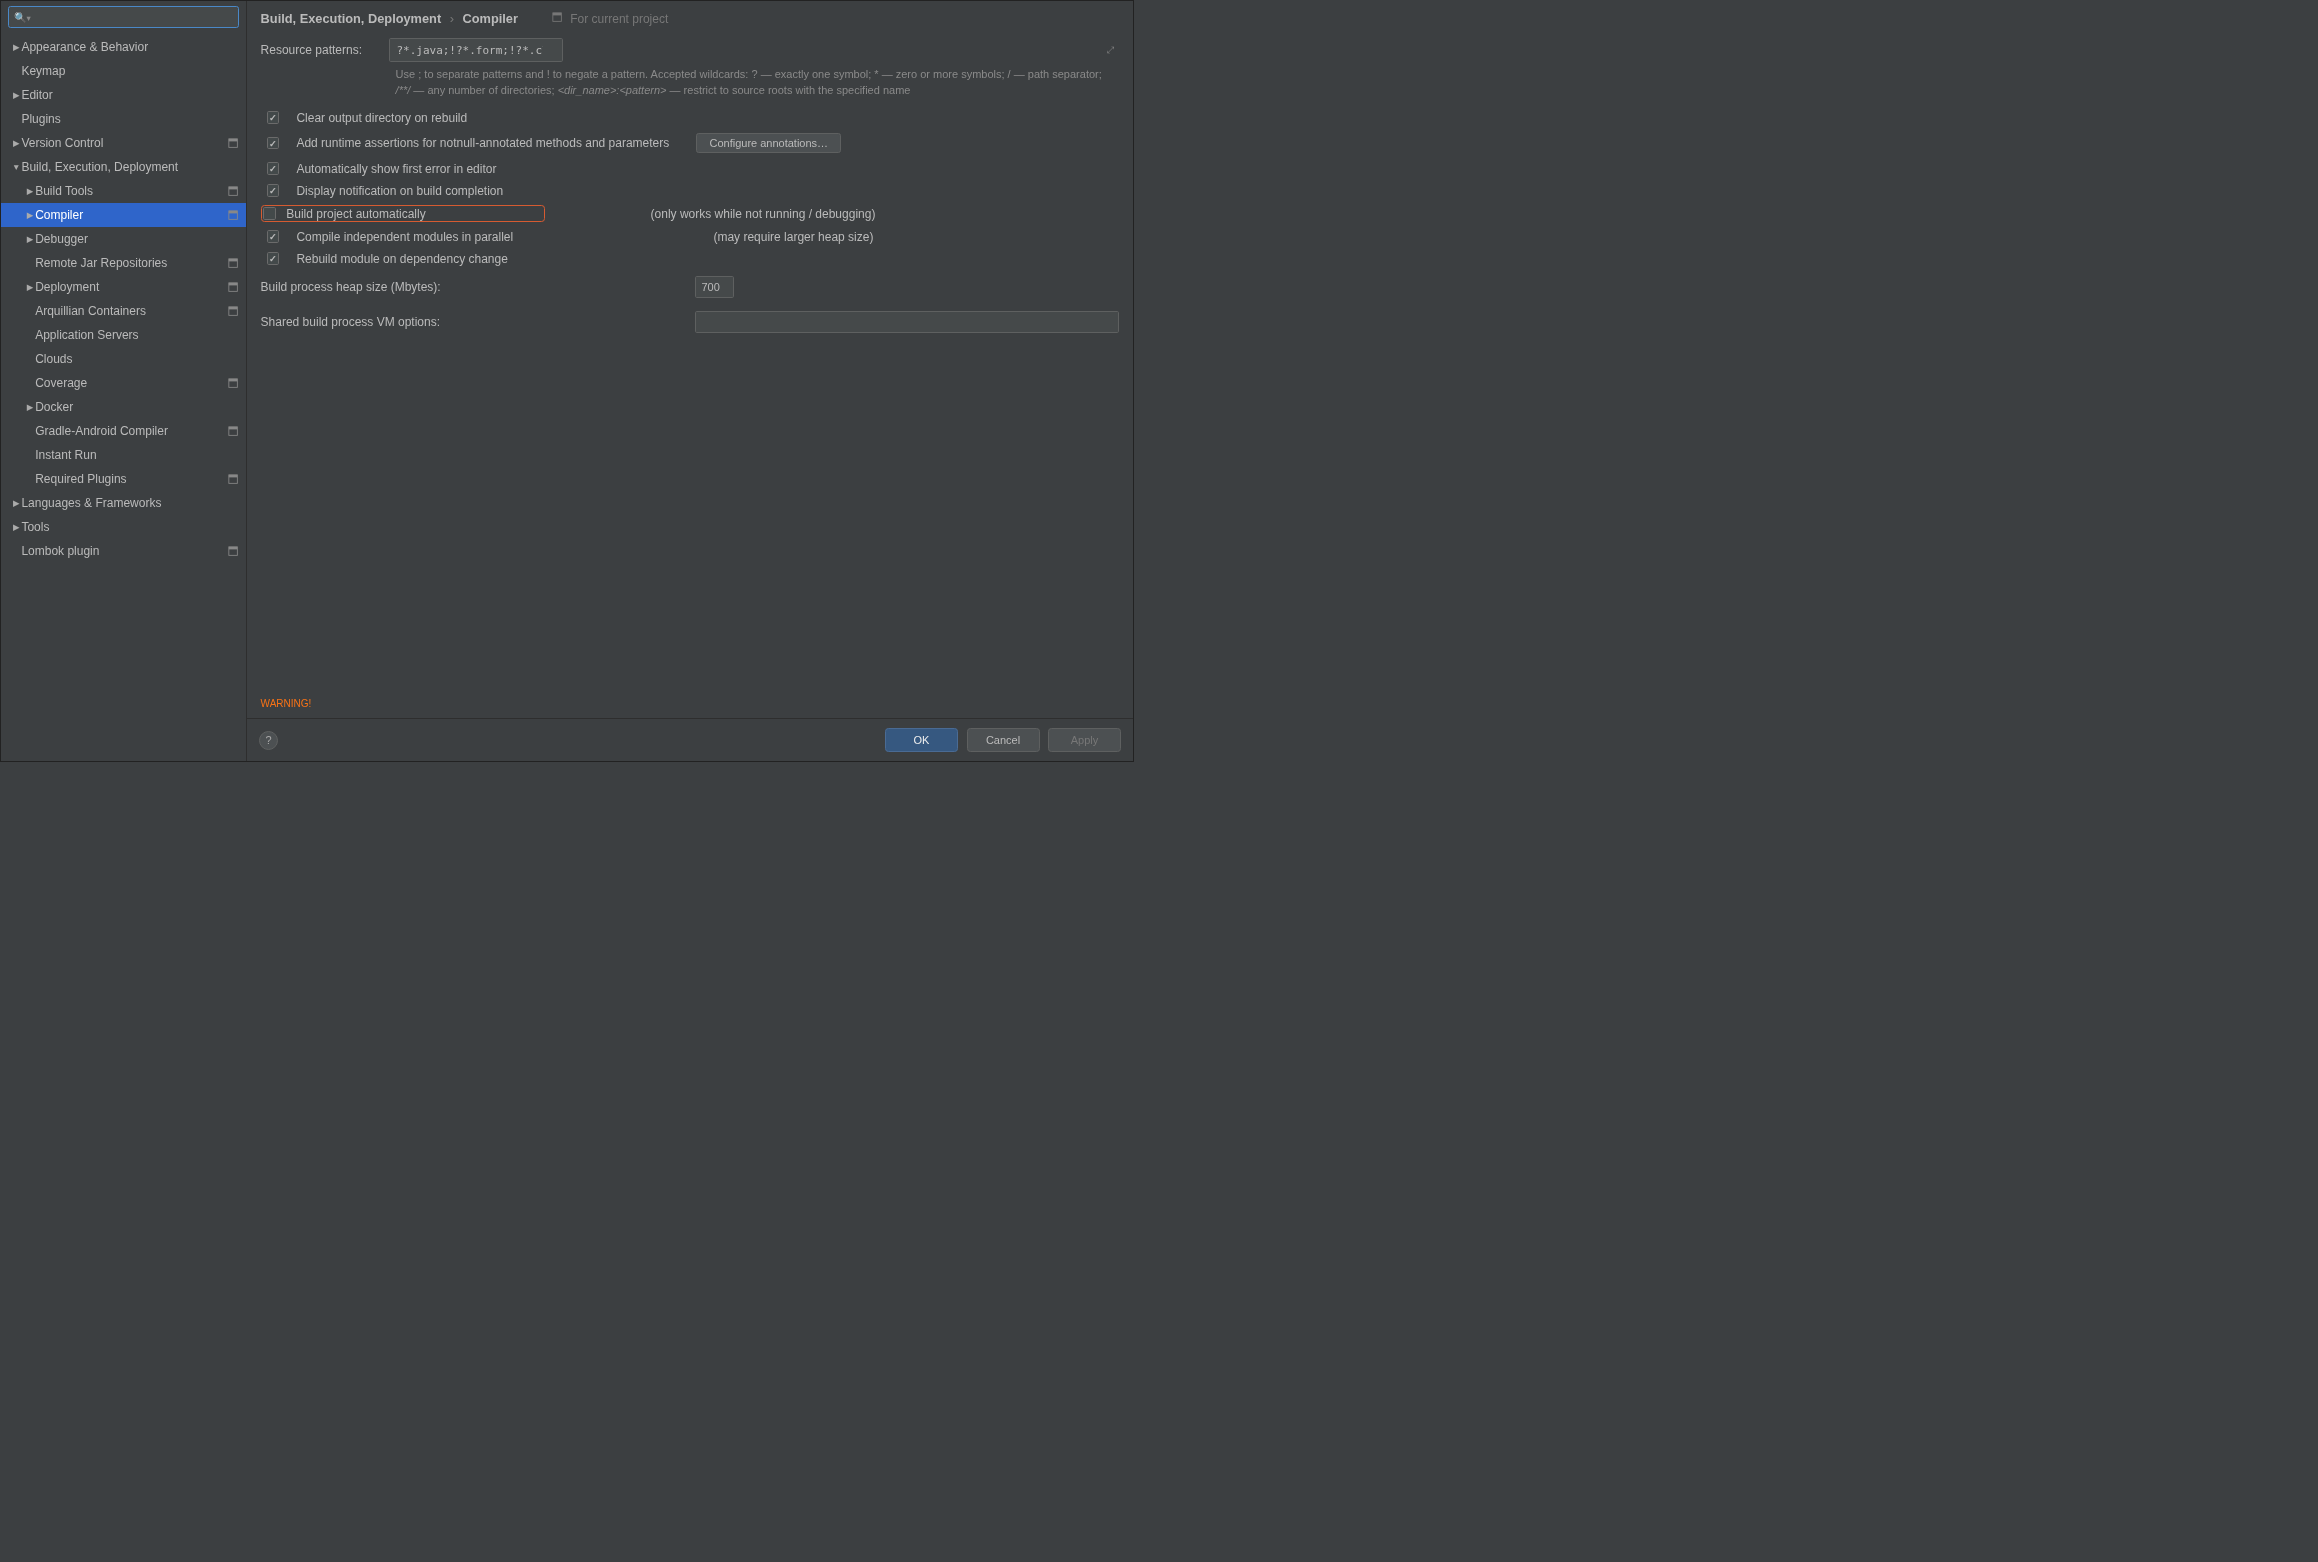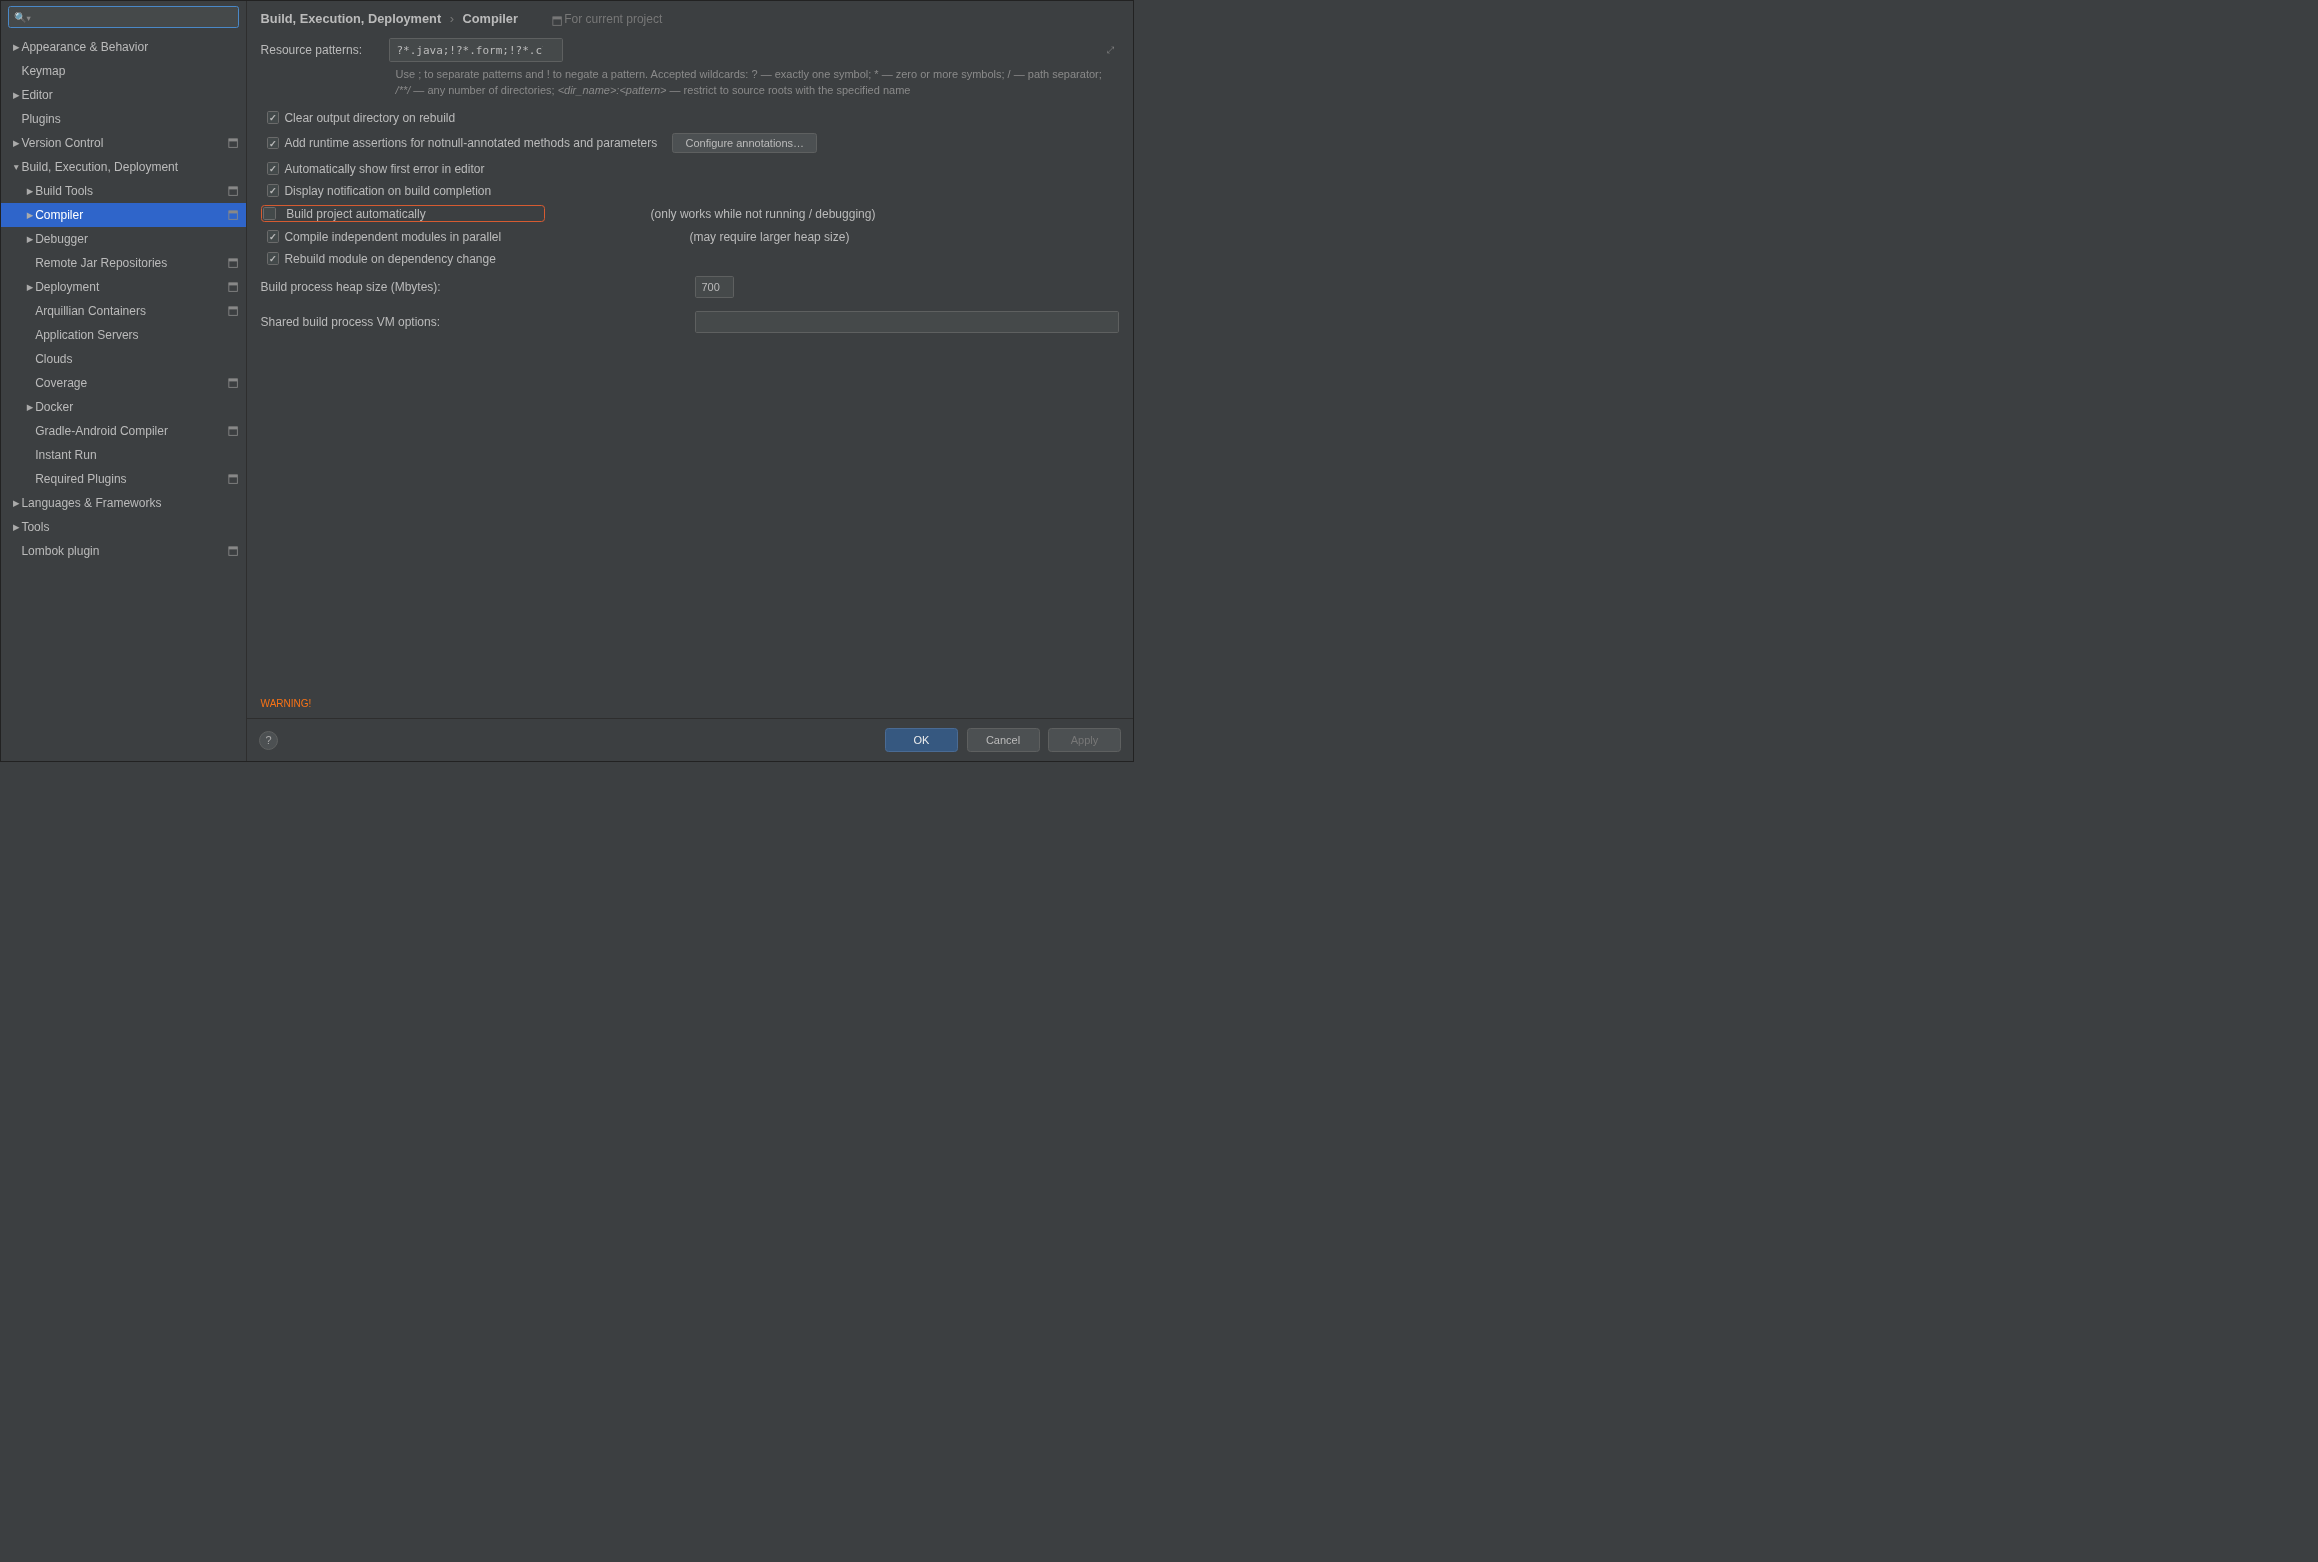--- a/index.html
+++ b/index.html
@@ -131,22 +131,22 @@
   margin-bottom: 12px;
 }
 .breadcrumb .bc-main { color: #bbbbbb; font-weight: 600;}
 .breadcrumb .bc-sep { color: #777; }
 .breadcrumb .bc-sub { color: #bbbbbb; font-weight: 600;}
 .breadcrumb .bc-hint {
   color: #777;
   font-size: 12px;
   margin-left: 25.6px;
   display: inline-flex;
-  align-items: flex-end;
-  gap: 2px;
+  align-items: flex-start;
+  gap: 8px;
   font-weight: normal;
 }
 .form-row {
   display: flex;
   align-items: flex-start;
   margin-bottom: 5.1px;
 }
 .form-label {
   width: 128px;
   padding-top: 5.1px;
@@ -180,21 +180,21 @@
   margin-bottom: 8.5px;
   line-height: 1.4;
 }
 .hint-text i { font-style: italic; }
 
 .checkbox-row {
   display: flex;
   align-items: center;
   height: 22px;
   padding-left: 6px;
-  gap: 5px;
+  gap: 17px;
 }
 .chk {
   width: 12.8px;
   height: 12.8px;
   background: #43494a;
   border: 0.9px solid #6b6b6b;
   border-radius: 1.7px;
   display: inline-flex;
   align-items: center;
   justify-content: center;

